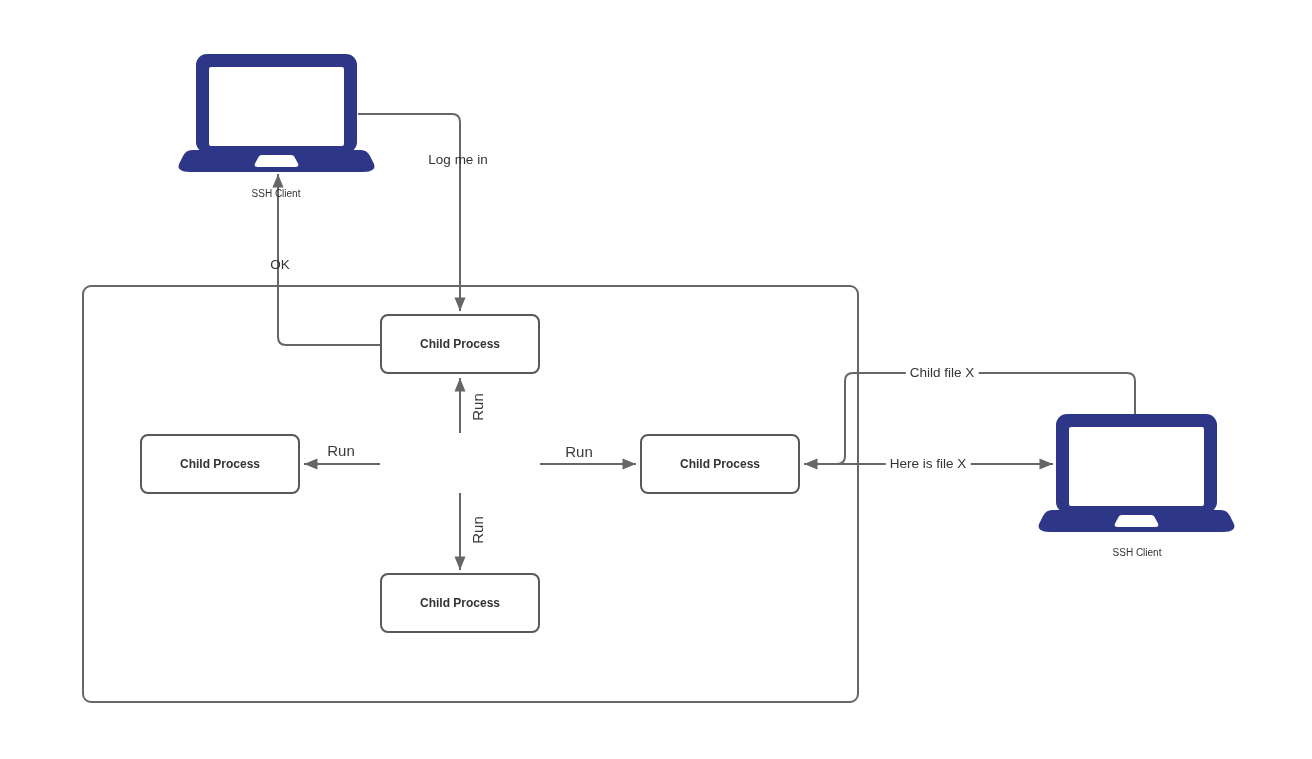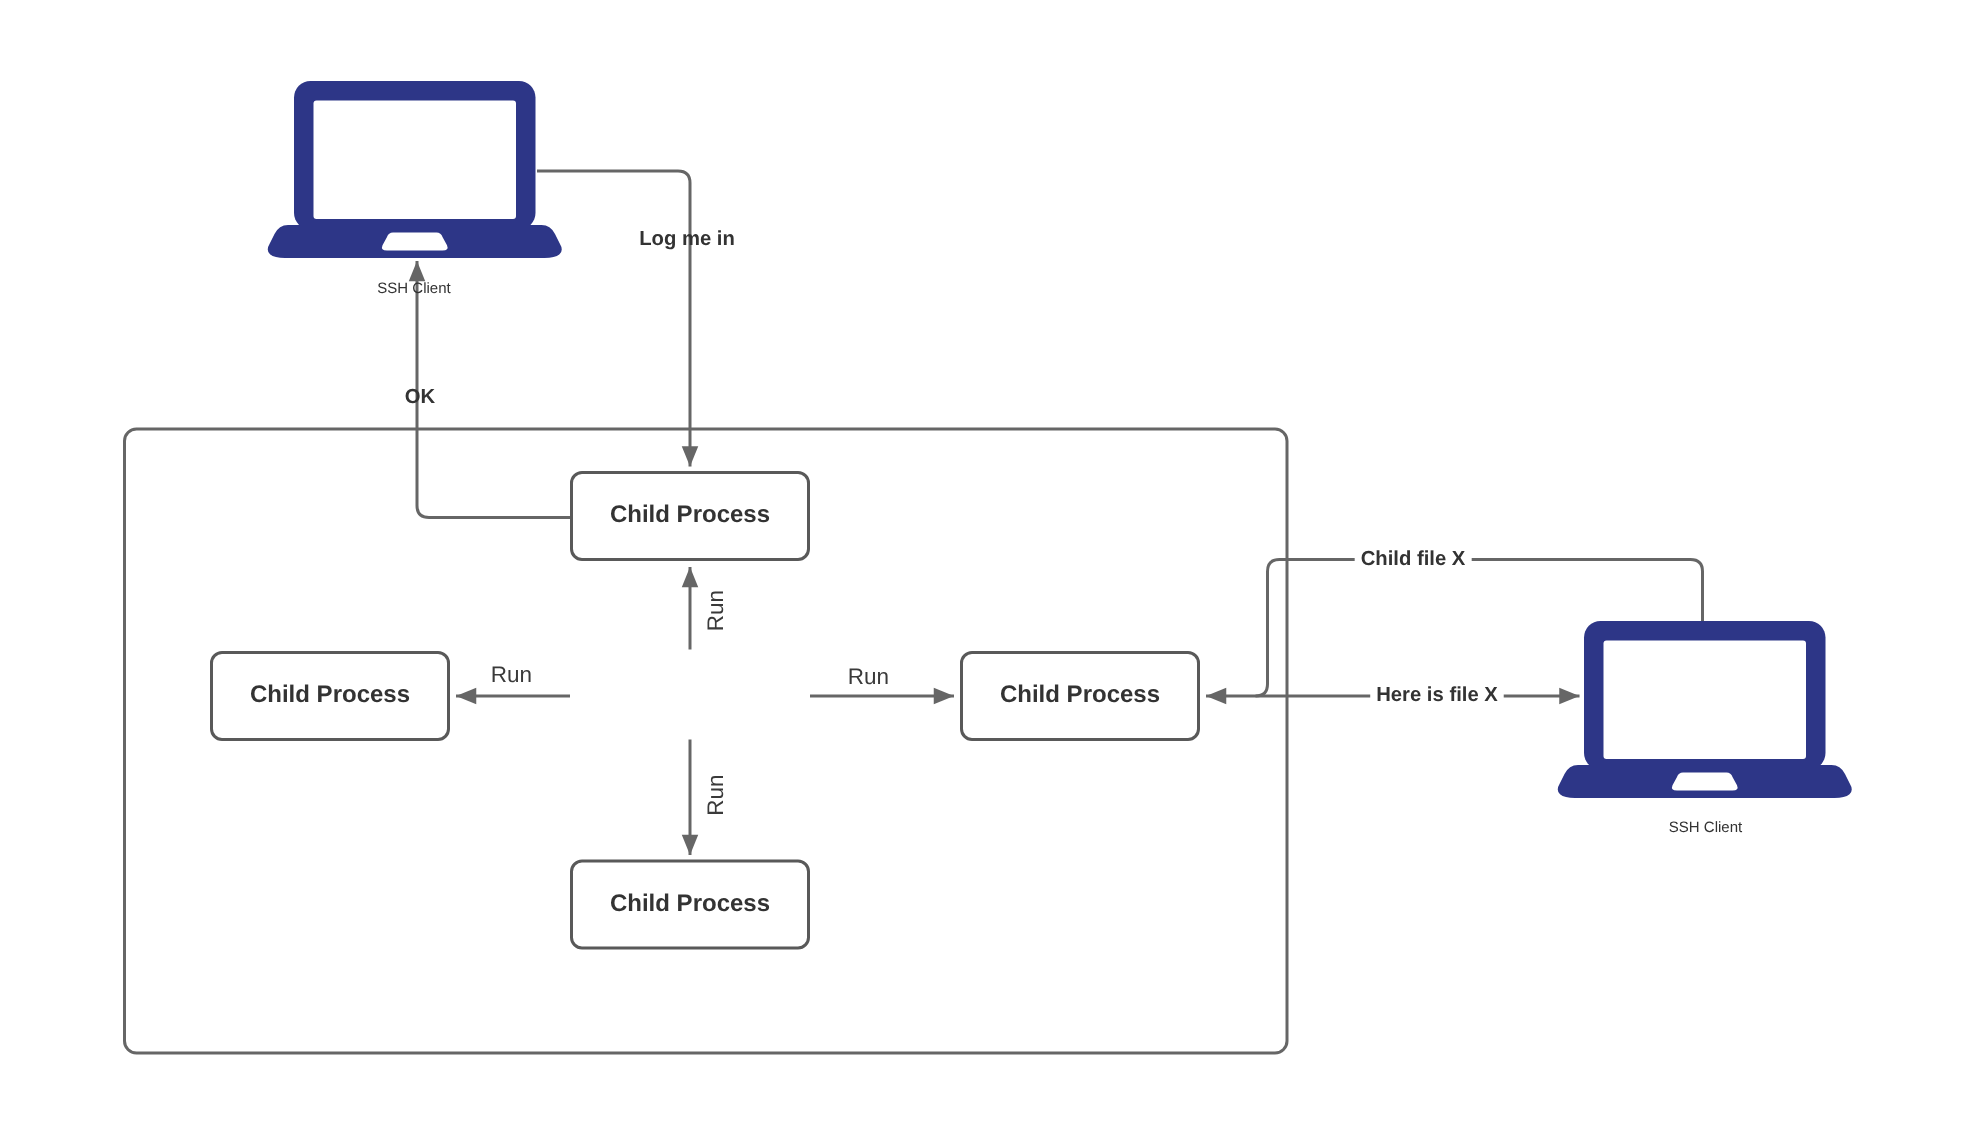--- a/index.html
+++ b/index.html
@@ -14,40 +14,40 @@
     border:2px solid var(--line,#666666);border-radius:9px;z-index:1;background:transparent;
   }
   svg.wires{position:absolute;left:0;top:0;z-index:2;}
   .edge{fill:none;stroke:var(--line,#666666);stroke-width:2;}
   .arrow-fill{fill:var(--line,#666666);}
   .lap{fill:var(--laptop,#2d3687);}
   .node{
     position:absolute;box-sizing:border-box;width:160px;height:60px;z-index:3;
     background:#fff;border:2px solid var(--border,#595959);border-radius:8px;
     display:flex;align-items:center;justify-content:center;
-    font-weight:bold;font-size:16px;color:var(--text,#333333);white-space:nowrap;
+    font-weight:bold;font-size:12px;color:var(--text,#333333);white-space:nowrap;
   }
   #node-child-top{left:380px;top:314px;}
   #node-server{left:380px;top:433px;}
   #node-child-left{left:140px;top:434px;}
   #node-child-right{left:640px;top:434px;}
   #node-child-bottom{left:380px;top:573px;}
   .elabel{
     position:absolute;z-index:4;white-space:nowrap;line-height:1.1;
     transform:translate(-50%,-50%);color:var(--text,#333333);
   }
-  .bold{font-weight:bold;font-size:13.5px;}
+  .bold{font-weight:normal;font-size:13.5px;}
   .run{font-size:15px;color:#3a3a3a;}
   .vert{transform:translate(-50%,-50%) rotate(-90deg);}
   .bgpad{background:var(--bg,#ffffff);padding:0 4px;}
   .client-label{font-size:10px;}
   #lbl-log-me-in{left:458px;top:160px;}
   #lbl-ok{left:280px;top:265px;}
   #lbl-send-file{left:942px;top:373px;}
-  #lbl-here-file{left:928px;top:464px;margin-left:30px;}
+  #lbl-here-file{left:928px;top:464px;}
   #lbl-run-left{left:341px;top:451px;}
   #lbl-run-right{left:579px;top:452px;}
   #lbl-run-up{left:478px;top:407px;}
   #lbl-run-down{left:478px;top:530px;}
   #lbl-client-left{left:276px;top:193px;}
   #lbl-client-right{left:1137px;top:552px;}
 </style>
 </head>
 <body>
 

